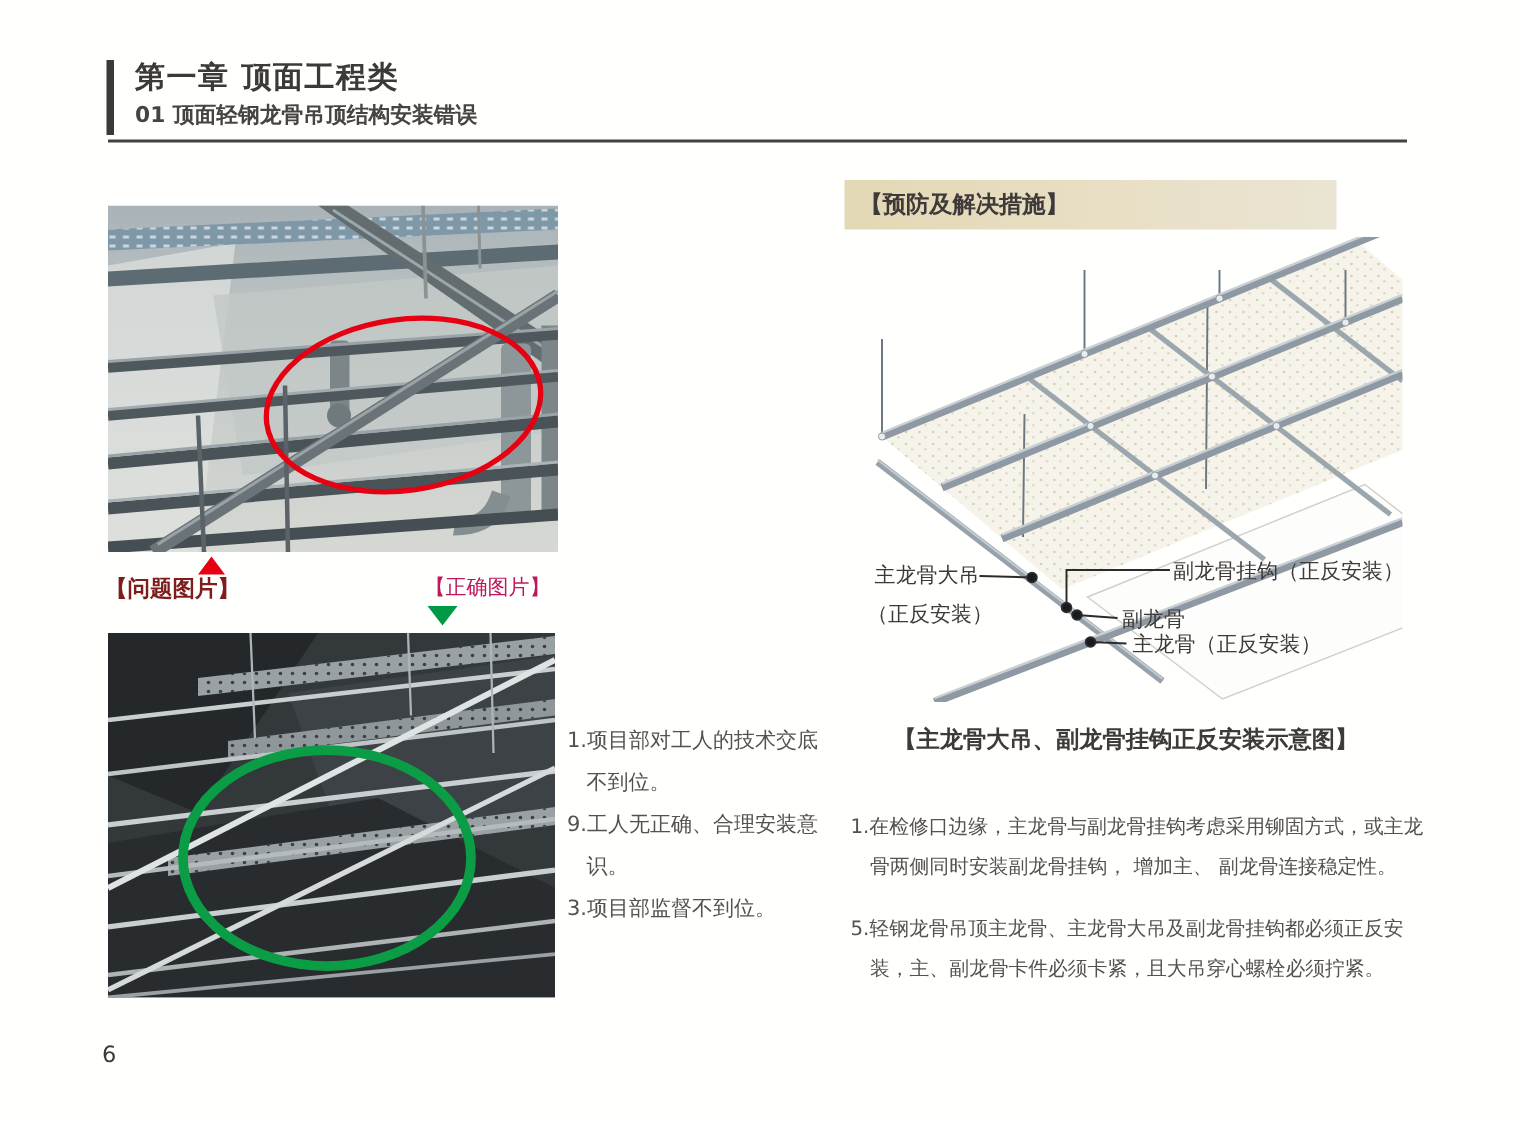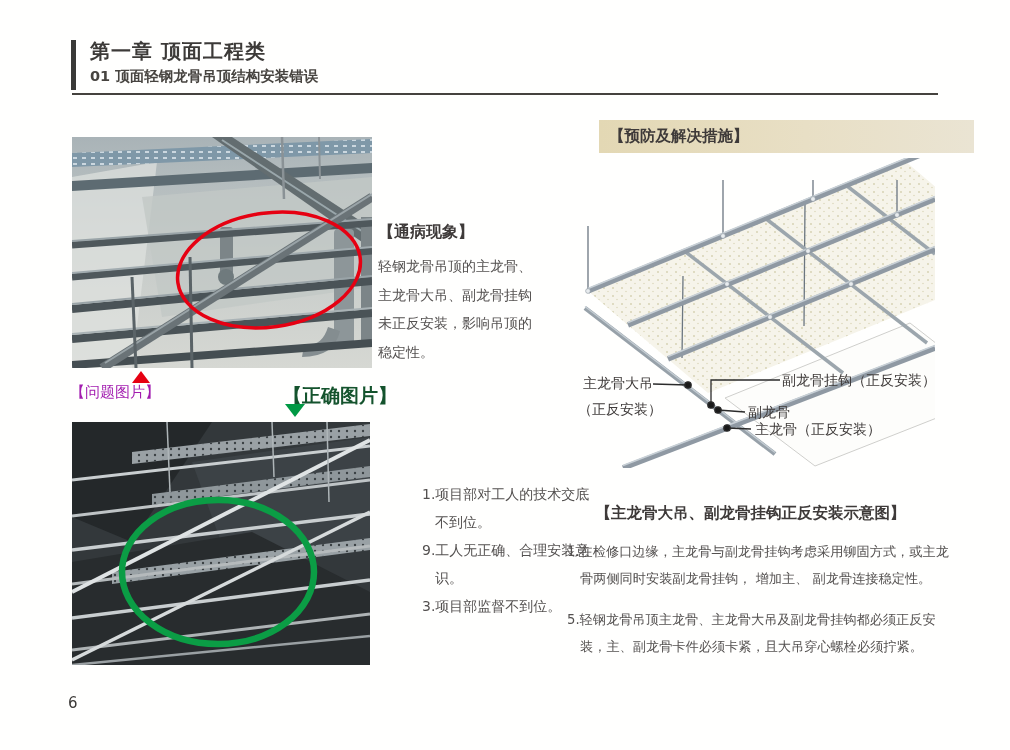--- a/index.html
+++ b/index.html
@@ -11,36 +11,36 @@
   .chapter{left:90px;top:38px;font-size:20px;font-weight:bold;color:#3c3a38;letter-spacing:1px;}
   .section{left:90px;top:67px;font-size:14.5px;font-weight:bold;color:#474440;}
   .hrule{left:72px;top:93px;width:866px;height:2px;background:#45423e;}
   
   .photo1{left:72px;top:137px;width:300px;height:231px;}
   .photo2{left:72px;top:422px;width:298px;height:243px;}
   .tri-up{left:132px;top:371px;width:0;height:0;border-left:9px solid transparent;
           border-right:9px solid transparent;border-bottom:12px solid #e60012;}
   .tri-down{left:285px;top:404px;width:0;height:0;border-left:10px solid transparent;
           border-right:10px solid transparent;border-top:13px solid #009944;}
-  .lbl-problem{left:70px;top:383px;font-size:15px;font-weight:normal;color:#a21caf;}
-  .lbl-correct{left:283px;top:383px;font-size:19px;font-weight:bold;color:#14532d;}
+  .lbl-problem{left:70px;top:383px;font-size:15px;font-weight:bold;color:#7f1d1d;}
+  .lbl-correct{left:283px;top:383px;font-size:14px;font-weight:normal;color:#be185d;}
   
   .blk-title{font-size:16px;font-weight:bold;color:#3e3a39;}
   .phen{left:378px;top:222px;width:170px;}
   .phen-body{margin-top:9px;font-size:14px;line-height:28.5px;color:#545150;width:161px;}
   .cause{left:378px;top:472px;width:180px;}
   .cause-list{margin-top:8px;}
   .cause-item{font-size:14px;line-height:28px;color:#545150;width:166px;
-              padding-left:13px;text-indent:-13px;margin-left:44px;}
-  
-  .band{left:563px;top:120px;width:375px;height:33px;
-        background:linear-gradient(90deg,#e3d8b4 0%,#e8dfc5 55%,#eae4d3 100%);margin-left:36px;}
+              padding-left:13px;text-indent:-13px;}
+  
+  .band{left:563px;top:120px;width:328px;height:33px;
+        background:linear-gradient(90deg,#e3d8b4 0%,#e8dfc5 55%,#eae4d3 100%);}
   .band-text{padding-left:10px;line-height:33px;font-size:15.5px;font-weight:bold;color:#3e3a39;}
   .diagram{left:575px;top:158px;width:360px;height:310px;}
-  .caption{left:563px;top:503px;width:375px;text-align:center;
+  .caption{left:563px;top:483px;width:375px;text-align:center;
            font-size:15.5px;font-weight:bold;color:#3e3a39;}
   .sol-list{left:567px;top:524px;width:386px;}
   .sol-item{font-size:13.2px;line-height:26.5px;color:#545150;
             padding-left:13px;text-indent:-13px;margin-top:15px;}
   .pagenum{left:68px;top:694px;font-size:15px;color:#3c3a38;}
   svg text{font-family:"DejaVu Sans","Liberation Sans",sans-serif;}
 </style>
 </head>
 <body>
 
@@ -134,24 +134,20 @@
       <line x1="0" y1="243" x2="298" y2="214" stroke="#9aa0a3" stroke-width="2.5"></line>
       <line x1="0" y1="170" x2="298" y2="18" stroke="#dfe3e4" stroke-width="4"></line>
       <line x1="0" y1="238" x2="298" y2="90" stroke="#d6dadb" stroke-width="3.5"></line>
       <line x1="95" y1="0" x2="98" y2="70" stroke="#aeb5b8" stroke-width="1.5"></line>
       <line x1="200" y1="0" x2="202" y2="55" stroke="#aeb5b8" stroke-width="1.5"></line>
       <line x1="255" y1="0" x2="257" y2="80" stroke="#aeb5b8" stroke-width="1.5"></line>
     </g>
     <ellipse cx="146" cy="150" rx="96" ry="72" fill="none" stroke="#0b9d45" stroke-width="6.5"></ellipse>
   </svg>
 
-  <div class="abs phen">
-    <div class="blk-title">【通病现象】</div>
-    <div class="phen-body">轻钢龙骨吊顶的主龙骨、主龙骨大吊、副龙骨挂钩未正反安装，影响吊顶的稳定性。</div>
-  </div>
 
   <div class="abs cause">
     <div class="cause-list">
       <div class="cause-item">1.项目部对工人的技术交底不到位。</div>
       <div class="cause-item">9.工人无正确、合理安装意识。</div>
       <div class="cause-item">3.项目部监督不到位。</div>
     </div>
   </div>
 
   <div class="abs band">

